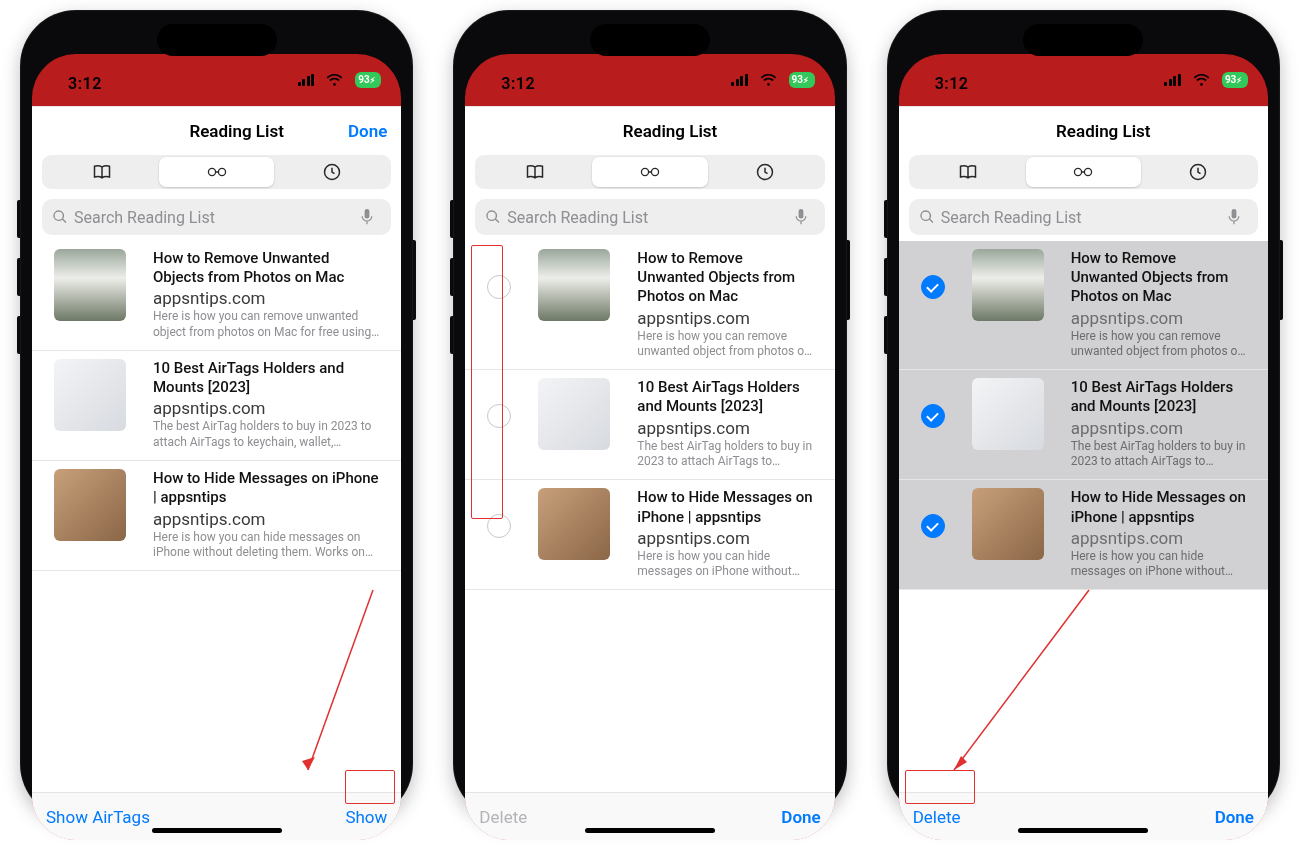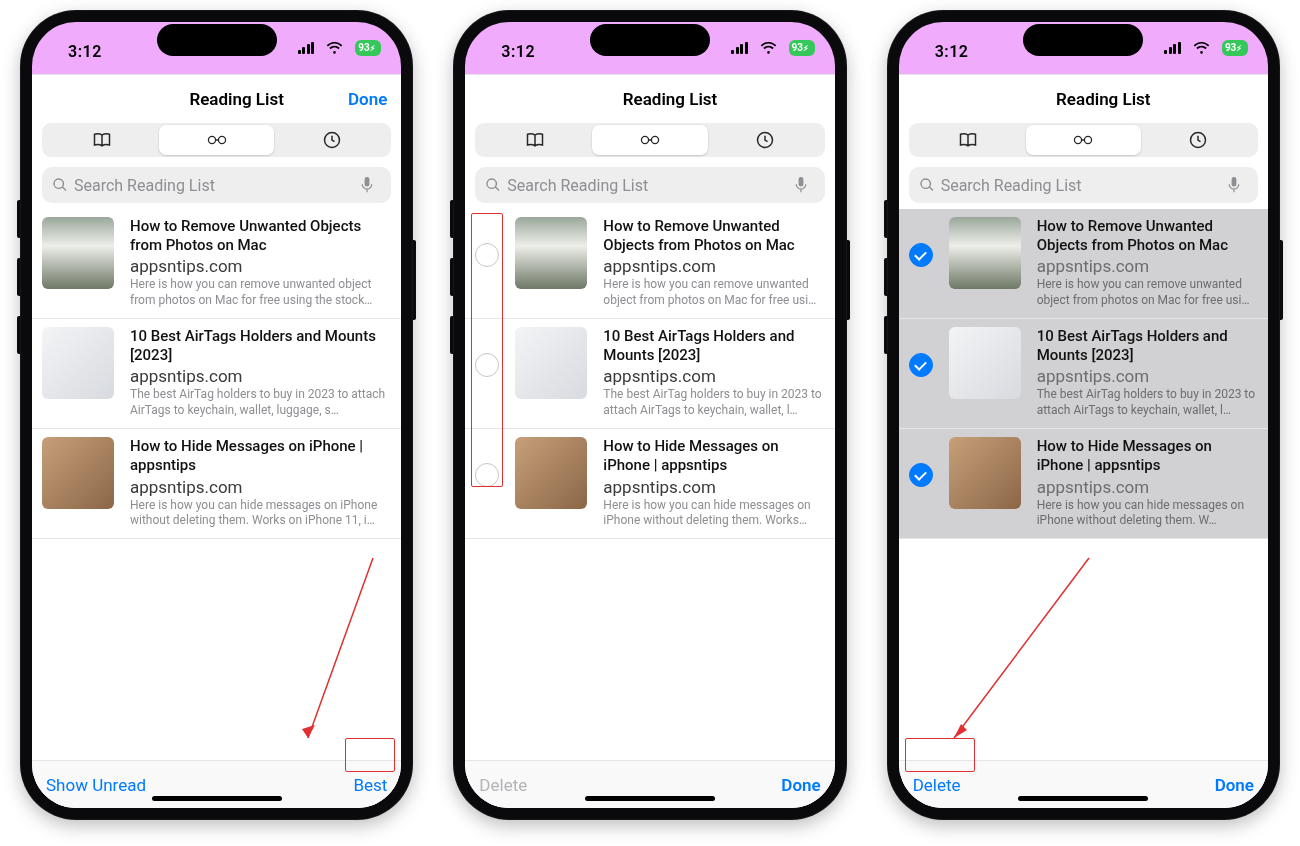--- a/index.html
+++ b/index.html
@@ -20,24 +20,25 @@
     border-radius: 56px;
     background: #0a0a0c;
     padding: 12px;
     box-shadow: 0 6px 18px rgba(0,0,0,0.25), inset 0 0 2px rgba(255,255,255,0.2);
   }
   .screen {
     position: relative;
     width: 100%;
     height: 100%;
     border-radius: 44px;
-    background: #f0abfc;
+    background: #b91c1c;
     overflow: hidden;
     display: flex;
     flex-direction: column;
+    margin-top: 32px;
   }
   
   .phone::before {
     content:"";
     position:absolute;
     left:-3px; top:190px;
     width:3px; height:38px;
     background:#0a0a0c;
     border-radius:2px 0 0 2px;
     box-shadow: 0 58px 0 #0a0a0c, 0 116px 0 #0a0a0c;
@@ -138,23 +139,23 @@
     background:#eeeeef; border-radius:10px;
     display:flex; align-items:center; padding:0 10px;
     color:#8e8e93;
   }
   .search svg{width:16px;height:16px;margin-right:6px;fill:#8e8e93}
   .search .ph{flex:1;font-size:16px}
   .mic{width:14px;height:18px;fill:#8e8e93}
 
   .list { flex:1; overflow:auto; }
   .row {
-    display:flex; padding:8px 10px 10px;
+    display:flex; padding:8px 22px 10px;
     border-bottom:0.5px solid #e5e5e7;
-    gap:16px;
+    gap:27px;
     align-items:flex-start;
   }
   .thumb {
     width:72px; height:72px; border-radius:6px; flex-shrink:0;
     background:linear-gradient(135deg,#bdbdbd,#dedede);
     background-size:cover; background-position:center;
   }
   .thumb.road{background:linear-gradient(#9aa79b 0%,#edeee9 40%,#6d7866 100%)}
   .thumb.airtag{background:linear-gradient(135deg,#f3f4f6,#d7dadf)}
   .thumb.desk{background:linear-gradient(135deg,#c7a07a,#8b6647)}
@@ -282,22 +283,22 @@
           <div class="thumb desk"></div>
           <div class="texts">
             <div class="title">How to Hide Messages on iPhone | appsntips</div>
             <div class="domain">appsntips.com</div>
             <div class="desc">Here is how you can hide messages on iPhone without deleting them. Works on iPhone 11, i…</div>
           </div>
         </div>
       </div>
 
       <div class="toolbar">
-        <span class="tb-btn blue">Show Unread</span>
-        <span class="tb-btn blue">Best</span>
+        <span class="tb-btn blue">Show AirTags</span>
+        <span class="tb-btn blue">Show</span>
       </div>
     </div>
     <div class="home-ind"></div>
 
     <div class="red-box" style="right:6px;bottom:36px;width:50px;height:34px"></div>
     <svg class="arrow" style="right:8px;bottom:60px;width:120px;height:200px">
       <line x1="100" y1="10" x2="35" y2="190"></line>
         <polygon points="35,190 42,177 29,181"></polygon>
     </svg>
   </div>

